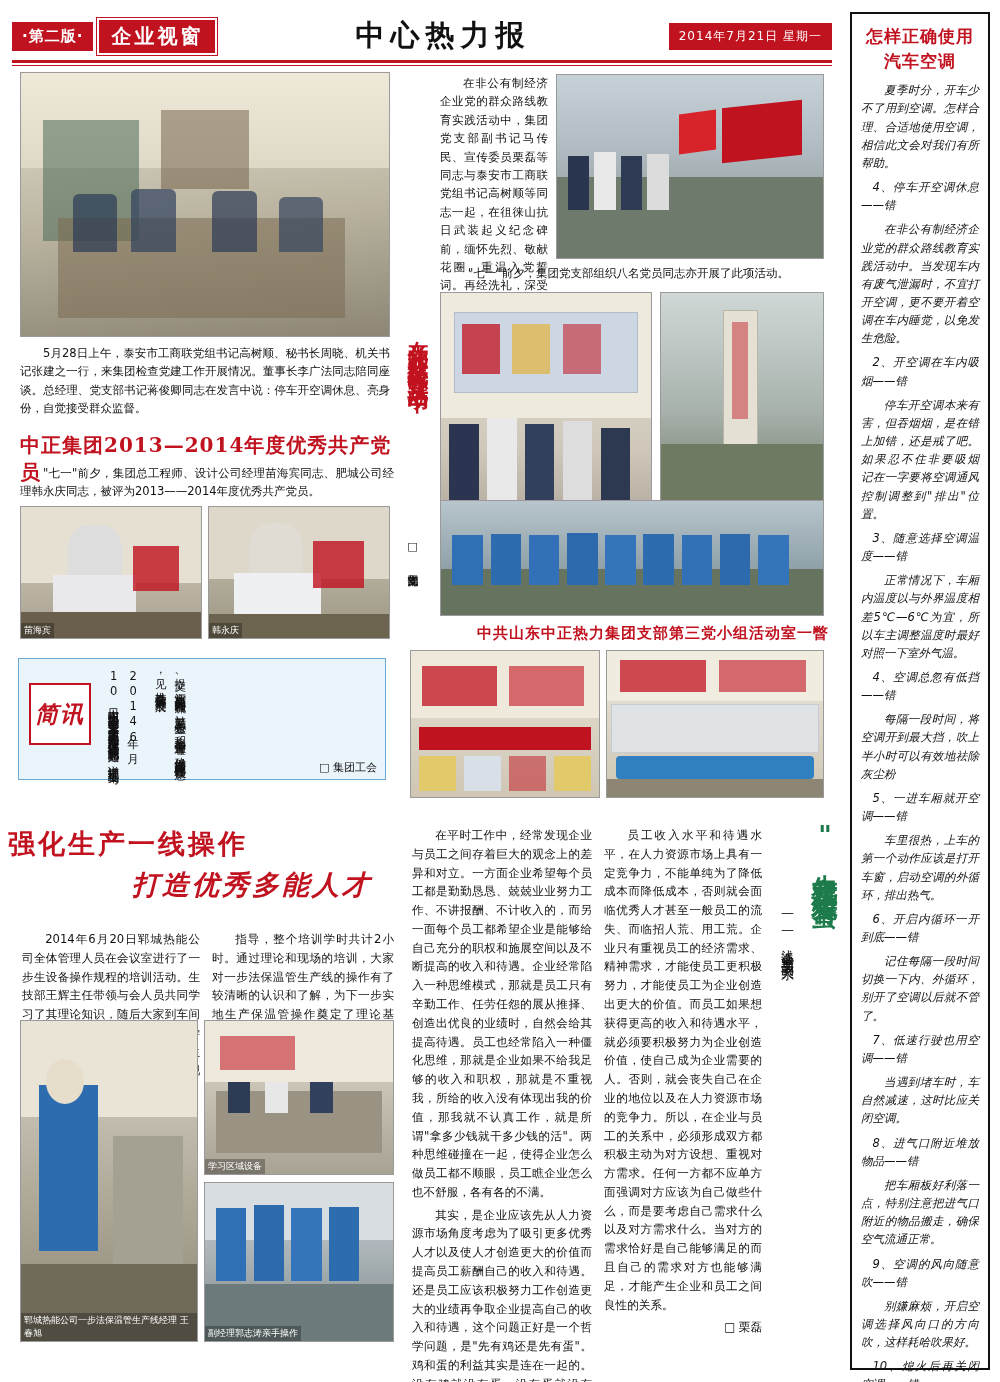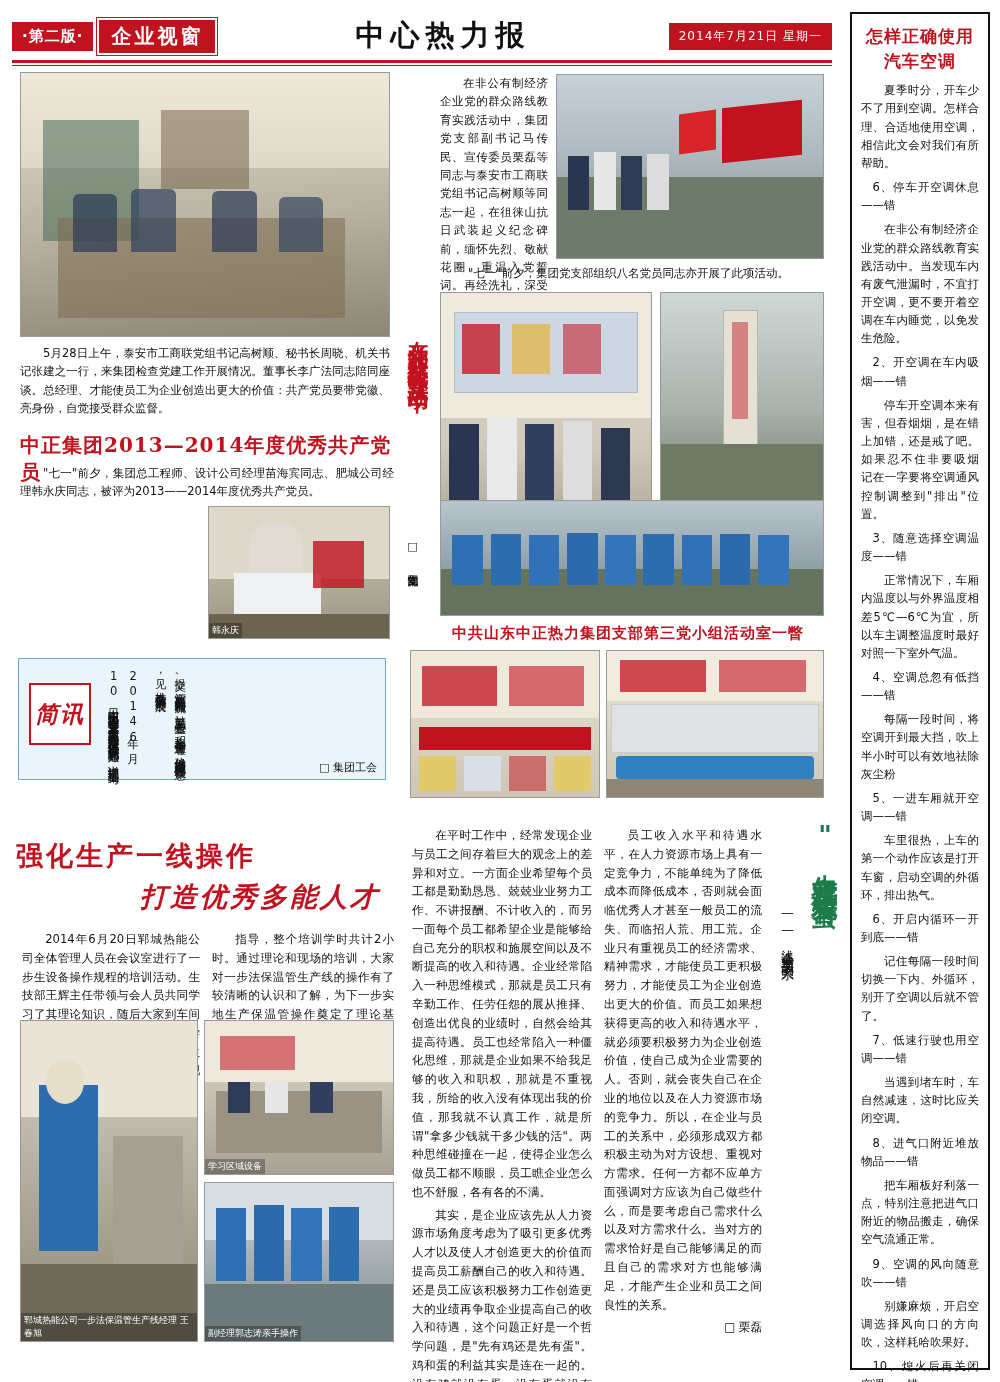--- a/index.html
+++ b/index.html
@@ -56,21 +56,21 @@
     background:#fff;
   }
   .sidebar h2 {
     margin:2px 0 8px 0; font-size:17px; line-height:1.45; text-align:center;
     font-weight:bold; color:#c1121f;
     font-family:"DejaVu Serif","Liberation Serif",serif;
     letter-spacing:1px;
   }
   .sidebar p {
     margin:0 0 6px 0; font-size:11.5px; line-height:1.58; text-align:justify;
-    text-indent:2em; color:#111;
+    text-indent:2em; color:#111;font-style:italic;
   }
   .sidebar p.item { text-indent:1em; }
 
   
   .vert-headline {
     position:absolute; left:398px; top:72px; width:34px; height:560px;
     font-size:21px; font-weight:bold; color:#c1121f;
     line-height:1.38; text-align:center;
     writing-mode:vertical-rl; text-orientation:upright;
     letter-spacing:4px;
@@ -116,25 +116,24 @@
     writing-mode:vertical-rl; text-orientation:upright;
     font-size:11.5px; line-height:1.7; height:100%;
     letter-spacing:1px;
   }
   .brief-sig {
     position:absolute; right:8px; bottom:4px; font-size:11px;
   }
 
   
   .feature-hl {
-    position:absolute; left:16px; top:824px; width:370px;
+    position:absolute; left:8px; top:824px; width:370px;
     color:#c1121f; font-weight:bold; font-size:27px; line-height:1.5;
     letter-spacing:3px;
     font-family:"DejaVu Serif","Liberation Serif",serif;
-    margin-top:12px;
   }
   .feature-hl .l2 { display:block; text-align:right; padding-right:6px;font-style:italic; }
 
   .body-col {
     position:absolute; font-size:11.6px; line-height:1.62; text-align:justify;
     color:#111;
   }
   .body-col p { margin:0 0 4px 0; text-indent:2em; }
   .body-col .sig { text-align:right; text-indent:0; }
 
@@ -180,21 +179,21 @@
     <div style="position:absolute;left:0;top:0;width:100%;height:36%;background:linear-gradient(180deg,#efe9da,#ded8c6);"></div>
     <div style="position:absolute;left:6%;top:18%;width:26%;height:46%;background:#4d6a57;opacity:.55;"></div>
     <div style="position:absolute;left:38%;top:14%;width:24%;height:30%;background:#6e5b44;opacity:.5;"></div>
     <div style="position:absolute;left:10%;top:55%;width:78%;height:38%;background:#7b6b52;opacity:.55;"></div>
     <div style="position:absolute;left:14%;top:46%;width:12%;height:22%;background:#2b3a55;opacity:.7;border-radius:6px 6px 0 0;"></div>
     <div style="position:absolute;left:30%;top:44%;width:12%;height:24%;background:#31415e;opacity:.7;border-radius:6px 6px 0 0;"></div>
     <div style="position:absolute;left:52%;top:45%;width:12%;height:23%;background:#2c3b57;opacity:.7;border-radius:6px 6px 0 0;"></div>
     <div style="position:absolute;left:70%;top:47%;width:12%;height:21%;background:#35465f;opacity:.7;border-radius:6px 6px 0 0;"></div>
   </div>
 
-  <div class="cap-text" style="left:20px; top:344px; width:370px;">5月28日上午，泰安市工商联党组书记高树顺、秘书长周晓、机关书记张建之一行，来集团检查党建工作开展情况。董事长李广法同志陪同座谈。总经理、才能使员工为企业创造出更大的价值：共产党员要带党徽、亮身份，自觉接受群众监督。</div>
+  <div class="cap-text" style="left:20px; top:344px; width:370px;">5月28日上午，泰安市工商联党组书记高树顺、秘书长周晓、机关书记张建之一行，来集团检查党建工作开展情况。董事长李广法同志陪同座谈。总经理、党支部书记蒋俊卿同志在发言中说：停车开空调休息、亮身份，自觉接受群众监督。</div>
 
   <div class="vert-headline">在党的群众路线教育实践活动中</div>
 
   <div class="cap-text" style="left:440px; top:74px; width:108px;">在非公有制经济企业党的群众路线教育实践活动中，集团党支部副书记马传民、宣传委员栗磊等同志与泰安市工商联党组书记高树顺等同志一起，在徂徕山抗日武装起义纪念碑前，缅怀先烈、敬献花圈、重温入党誓词。再经洗礼，深受教育。</div>
 
   <div class="photo" style="left:556px; top:74px; width:268px; height:185px;
               background:linear-gradient(180deg,#c9d3d8 0%,#b0bcc2 40%,#7f8b83 100%);
               border:1px solid #9a9a9a;">
     <div style="position:absolute;left:0;top:0;width:100%;height:42%;background:linear-gradient(180deg,#c7d2d8,#aebac0);"></div>
     <div style="position:absolute;left:62%;top:16%;width:30%;height:30%;background:#c1121f;transform:skewY(-6deg);"></div>
@@ -247,40 +246,49 @@
   </div>
 
   <div class="sig-right" style="left:404px; top:540px; writing-mode:vertical-rl; text-orientation:upright; height:80px;">
     <span>□ 集团党支部</span>
   </div>
 
   <div class="hl-red" style="left:20px; top:432px; width:380px; font-size:20px; letter-spacing:1px;">中正集团2013—2014年度优秀共产党员</div>
 
   <div class="cap-text" style="left:20px; top:464px; width:374px;">"七一"前夕，集团总工程师、设计公司经理苗海宾同志、肥城公司经理韩永庆同志，被评为2013——2014年度优秀共产党员。</div>
 
+  <div class="photo" style="left:20px; top:506px; width:182px; height:133px;
+              background:linear-gradient(180deg,#d8d3c6,#a79f8e);border:1px solid #9a9a9a;">
+    <div style="position:absolute;left:0;top:0;width:100%;height:58%;background:#e5e0d2;"></div>
+    <div style="position:absolute;left:26%;top:14%;width:30%;height:46%;background:#ddd;border-radius:40% 40% 20% 20%;"></div>
+    <div style="position:absolute;left:18%;top:52%;width:46%;height:40%;background:#e9e9ec;"></div>
+    <div style="position:absolute;left:62%;top:30%;width:26%;height:34%;background:#c1121f;opacity:.8;"></div>
+    <div style="position:absolute;left:0;top:80%;width:100%;height:20%;background:#6a5f4c;"></div>
+    <div class="cap">苗海宾</div>
+  </div>
   <div class="photo" style="left:208px; top:506px; width:182px; height:133px;
               background:linear-gradient(180deg,#ccc6b6,#9d9684);border:1px solid #9a9a9a;font-family:Liberation Mono, monospace;">
     <div style="position:absolute;left:0;top:0;width:100%;height:55%;background:#ddd8ca;"></div>
     <div style="position:absolute;left:22%;top:12%;width:30%;height:46%;background:#e0dcd3;border-radius:40% 40% 20% 20%;"></div>
     <div style="position:absolute;left:14%;top:50%;width:48%;height:42%;background:#eef0f2;"></div>
     <div style="position:absolute;left:58%;top:26%;width:28%;height:36%;background:#c1121f;opacity:.8;"></div>
     <div style="position:absolute;left:0;top:82%;width:100%;height:18%;background:#6d6450;"></div>
     <div class="cap">韩永庆</div>
   </div>
 
   <div class="brief">
     <div class="brief-badge">简讯</div>
     <div class="brief-cols">
       <div class="brief-col">2014年6月10日山东中正热力集团工会委员会下发了《关于主席团范围内长期开展合理化建议活动实施意见的通知》。详细规定了征集与</div>
       <div class="brief-col">提交、评审与奖励的办法和流程。鼓励员工关心企业、积极参与企业管理，确然提出合理化的建议性意见，推动企业又快又好发展。</div>
     </div>
     <div class="brief-sig">□ 集团工会</div>
   </div>
 
-  <div class="photo-cap-red" style="left:436px; top:624px; width:384px; text-align:center;">中共山东中正热力集团支部第三党小组活动室一瞥</div>
+  <div class="photo-cap-red" style="left:461px; top:624px; width:384px; text-align:center;">中共山东中正热力集团支部第三党小组活动室一瞥</div>
 
   <div class="photo" style="left:410px; top:650px; width:190px; height:148px;
               background:linear-gradient(180deg,#e7e2d6,#cfc6b4);border:1px solid #9a9a9a;">
     <div style="position:absolute;left:0;top:0;width:100%;height:46%;background:#efe9dc;"></div>
     <div style="position:absolute;left:6%;top:10%;width:40%;height:28%;background:#c1121f;opacity:.75;"></div>
     <div style="position:absolute;left:52%;top:10%;width:40%;height:28%;background:#c1121f;opacity:.6;"></div>
     <div style="position:absolute;left:4%;top:52%;width:92%;height:16%;background:#c1121f;"></div>
     <div style="position:absolute;left:4%;top:72%;width:20%;height:24%;background:#e2c96a;"></div>
     <div style="position:absolute;left:28%;top:72%;width:20%;height:24%;background:#d8dfe6;"></div>
     <div style="position:absolute;left:52%;top:72%;width:20%;height:24%;background:#c1121f;opacity:.5;"></div>
@@ -354,21 +362,21 @@
 
   <div class="vhead-green">"先有鸡还是先有蛋"</div>
   <div class="vsub-green">——浅谈企业与员工的关系</div>
 
   <div class="sidebar">
     <h2>
       <span>怎样正确使用</span><br>
       <span>汽车空调</span>
     </h2>
     <p>夏季时分，开车少不了用到空调。怎样合理、合适地使用空调，相信此文会对我们有所帮助。</p>
-    <p class="item">6、停车开空调休息——错</p>
+    <p class="item">4、停车开空调休息——错</p>
     <p>在非公有制经济企业党的群众路线教育实践活动中。当发现车内有废气泄漏时，不宜打开空调，更不要开着空调在车内睡觉，以免发生危险。</p>
     <p class="item">2、开空调在车内吸烟——错</p>
     <p>停车开空调本来有害，但吞烟烟，是在错上加错，还是戒了吧。如果忍不住非要吸烟  记在一字要将空调通风控制调整到"排出"位置。</p>
     <p class="item">3、随意选择空调温度——错</p>
     <p>正常情况下，车厢内温度以与外界温度相差5℃—6℃为宜，所以车主调整温度时最好对照一下室外气温。</p>
     <p class="item">4、空调总忽有低挡——错</p>
     <p>每隔一段时间，将空调开到最大挡，吹上半小时可以有效地祛除灰尘粉</p>
     <p class="item">5、一进车厢就开空调——错</p>
     <p>车里很热，上车的第一个动作应该是打开车窗，启动空调的外循环，排出热气。</p>
     <p class="item">6、开启内循环一开到底——错</p>

